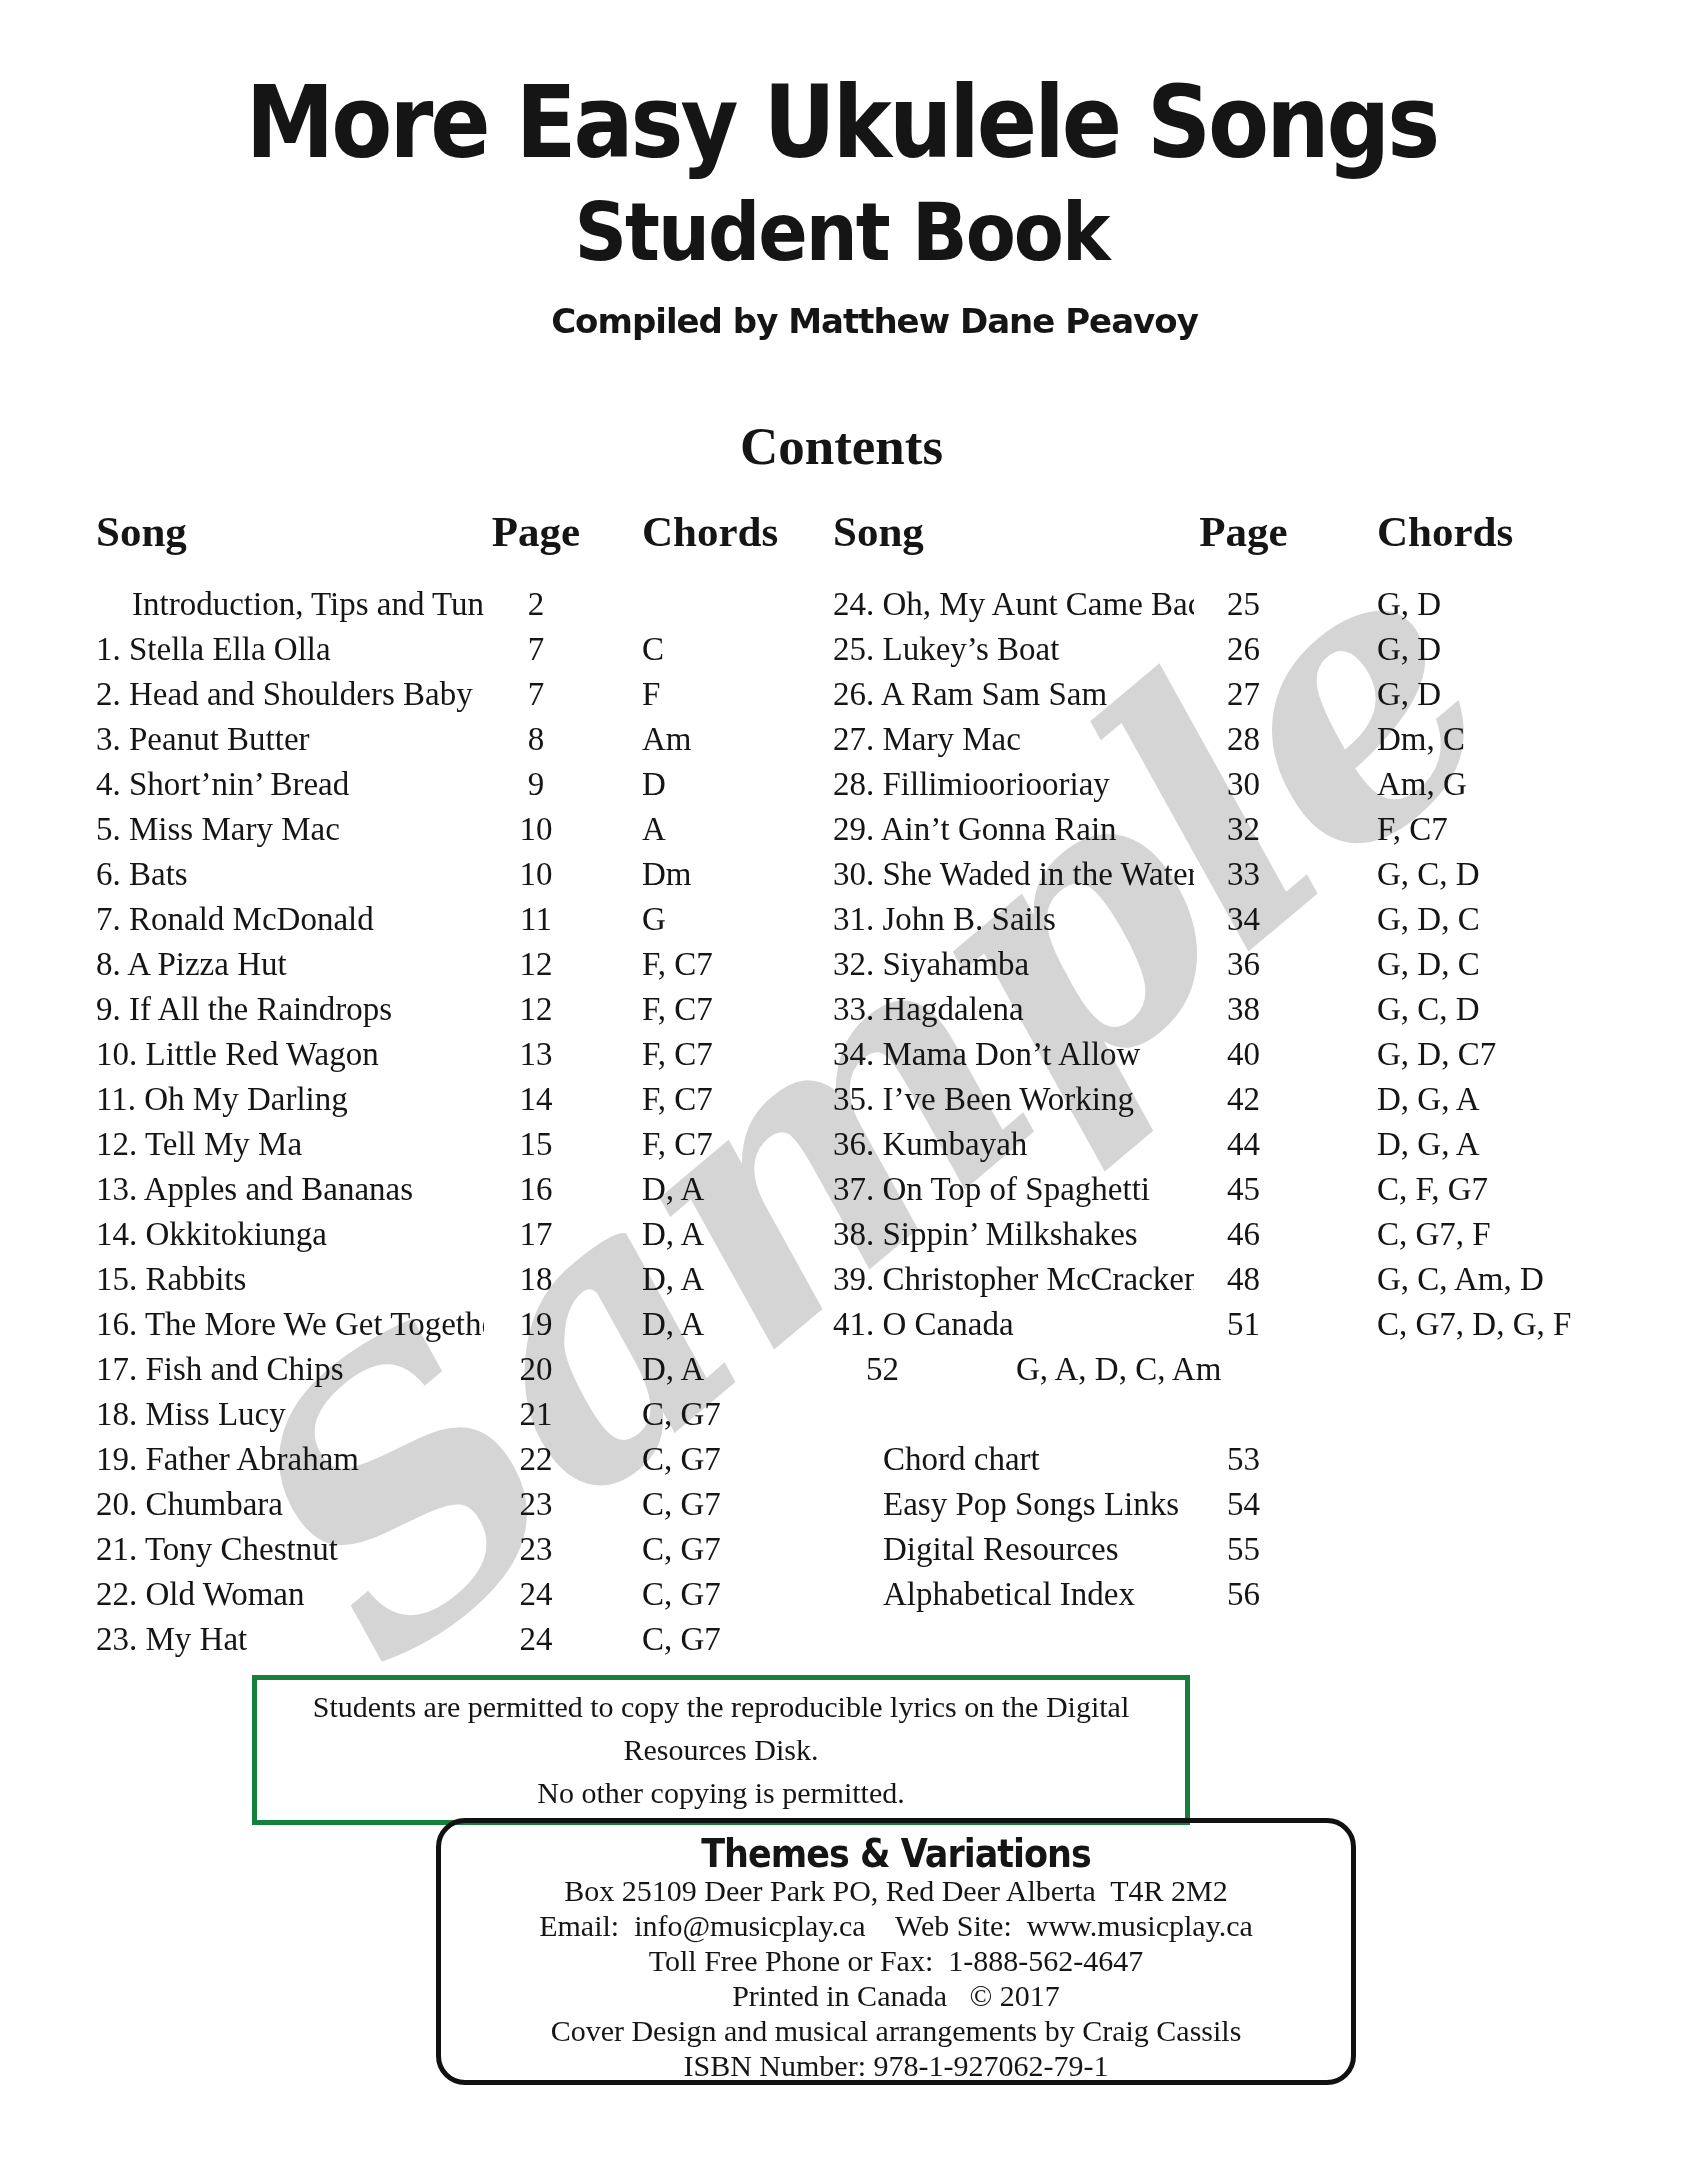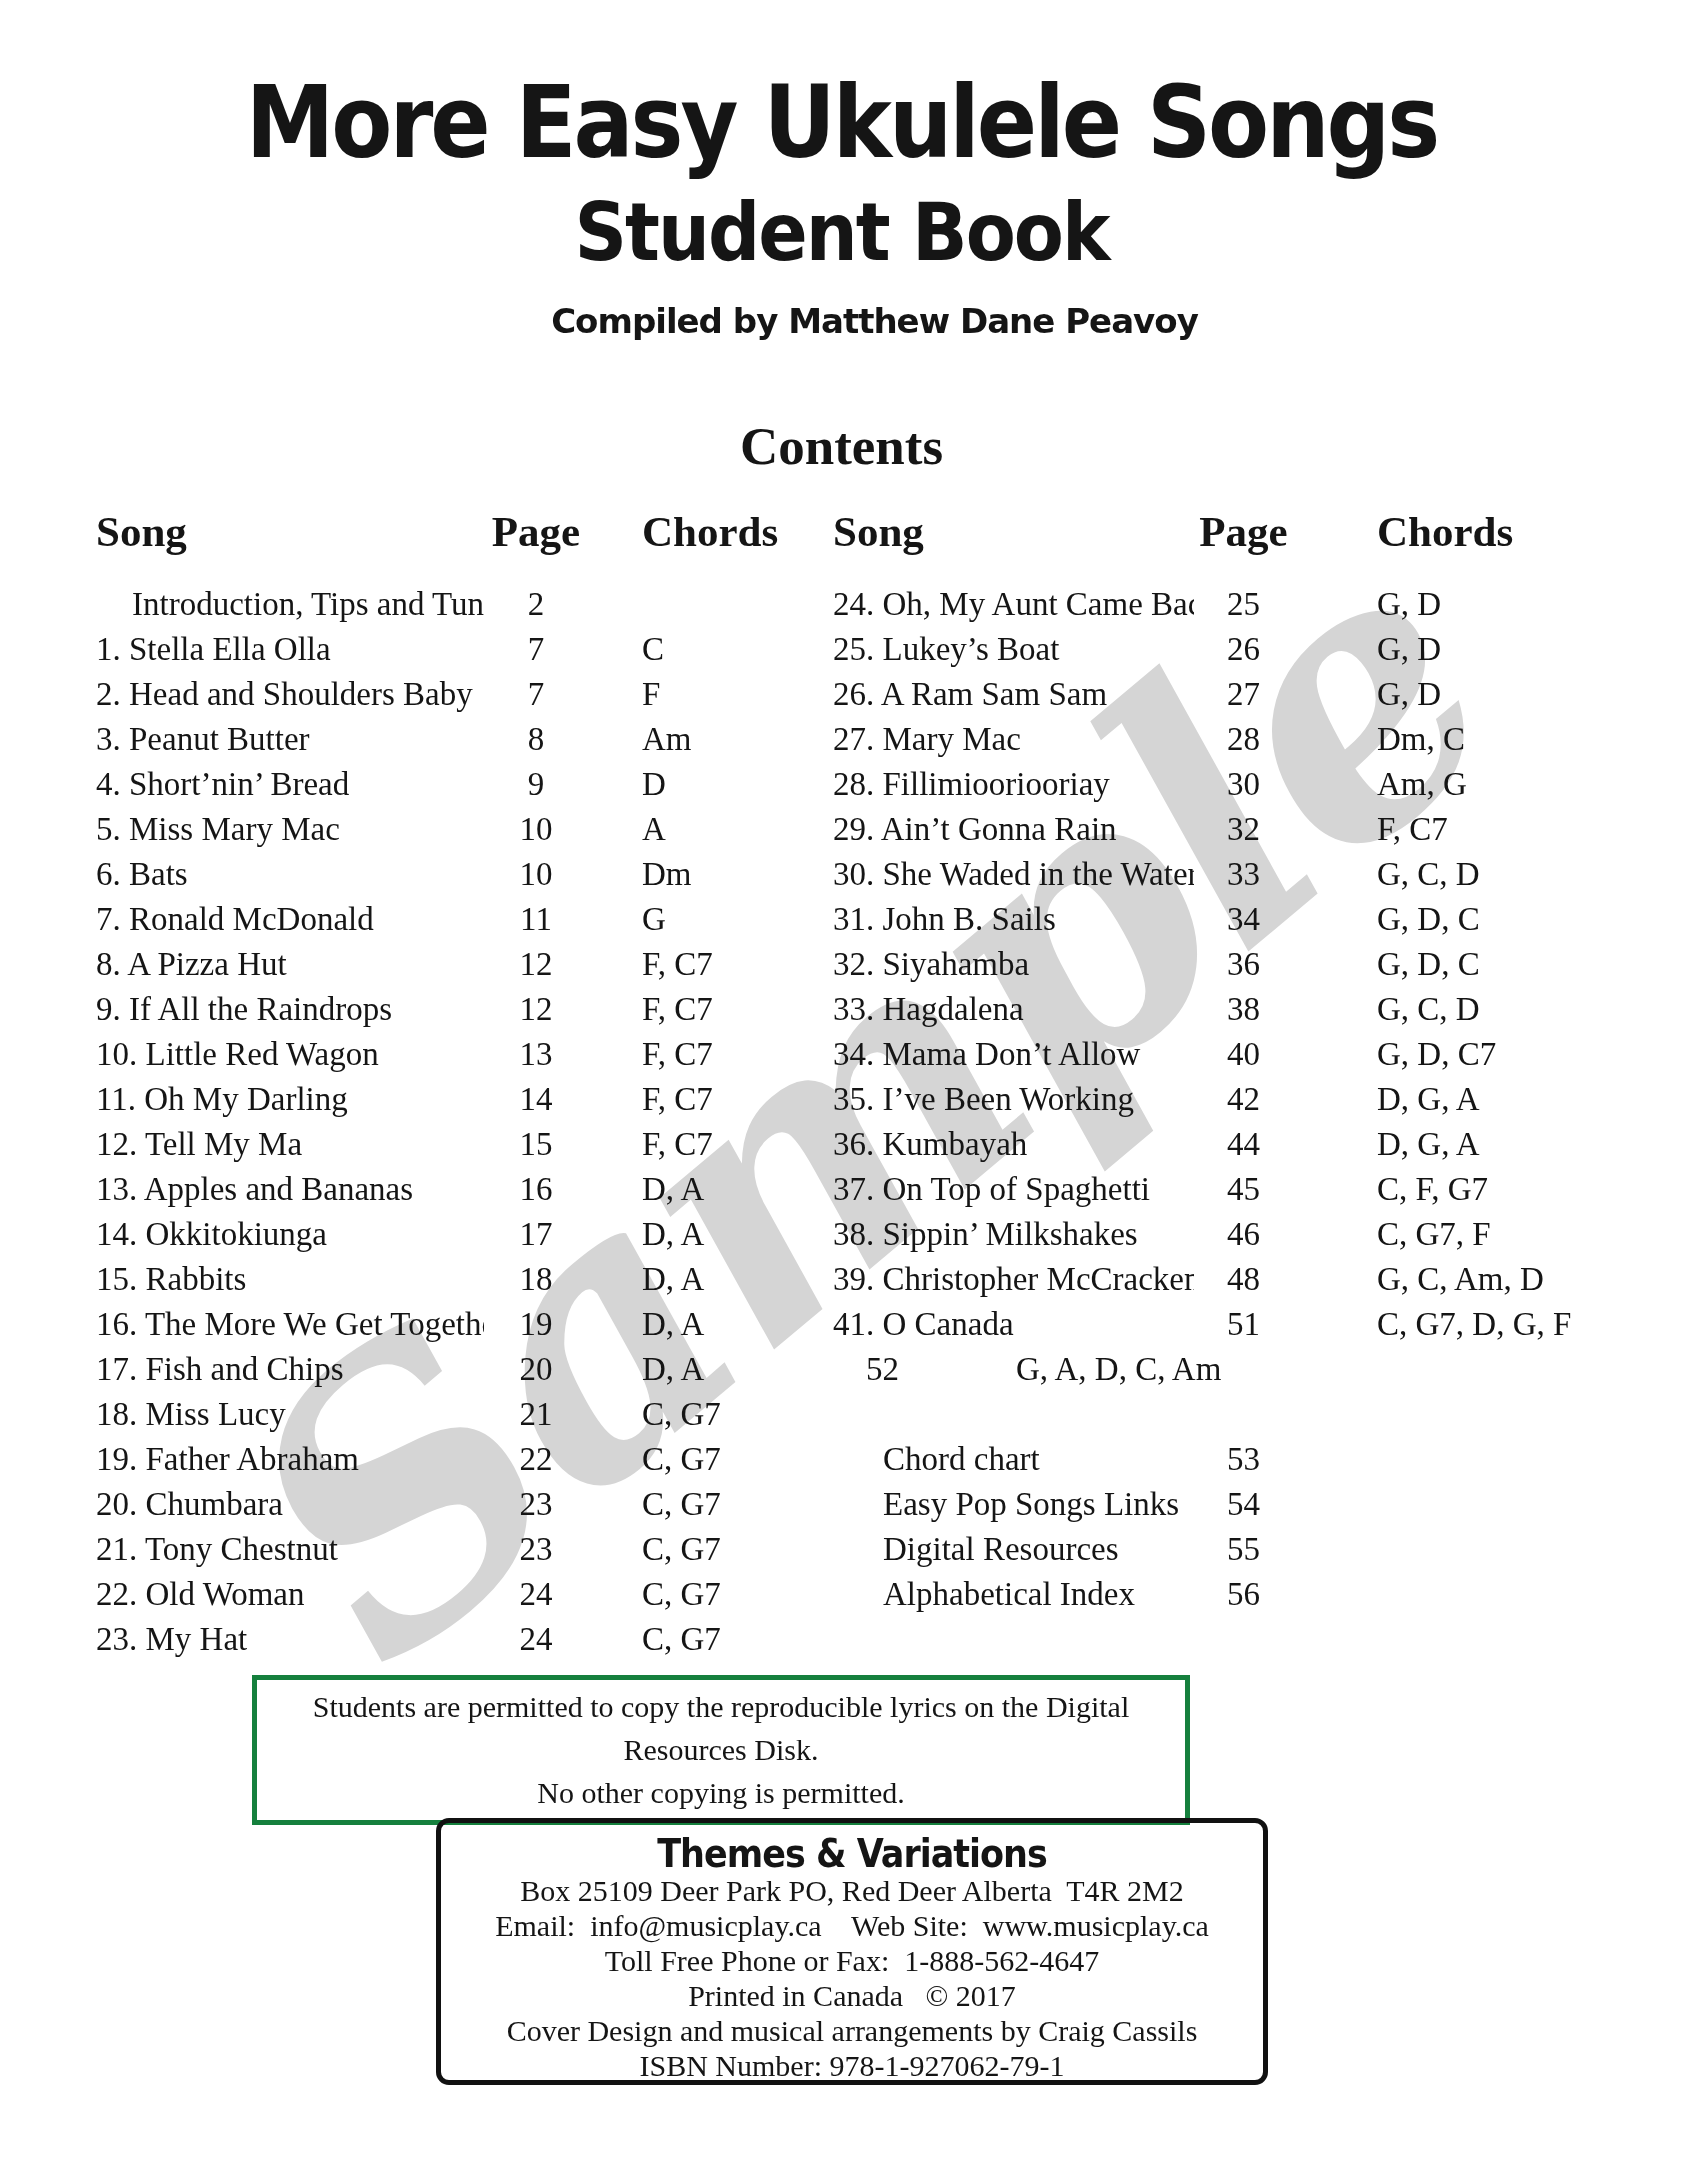--- a/index.html
+++ b/index.html
@@ -106,23 +106,23 @@
     text-align:center;
     font-size:30px;
     line-height:43px;
     padding:5px 8px 6px 8px;
     z-index:1;
   }
   
   .publisher{
     position:absolute;
     left:436px;top:1818px;
-    width:832px;height:267px;
+    width:920px;height:267px;
     border:5px solid #111;
-    border-radius:13px;
+    border-radius:29px;
     box-sizing:border-box;
     text-align:center;
     z-index:1;
   }
   .pub-name{
     margin-top:8px;
     font-family:"DejaVu Sans", sans-serif;
     font-weight:700;
     font-size:35px;
     letter-spacing:-1px;

